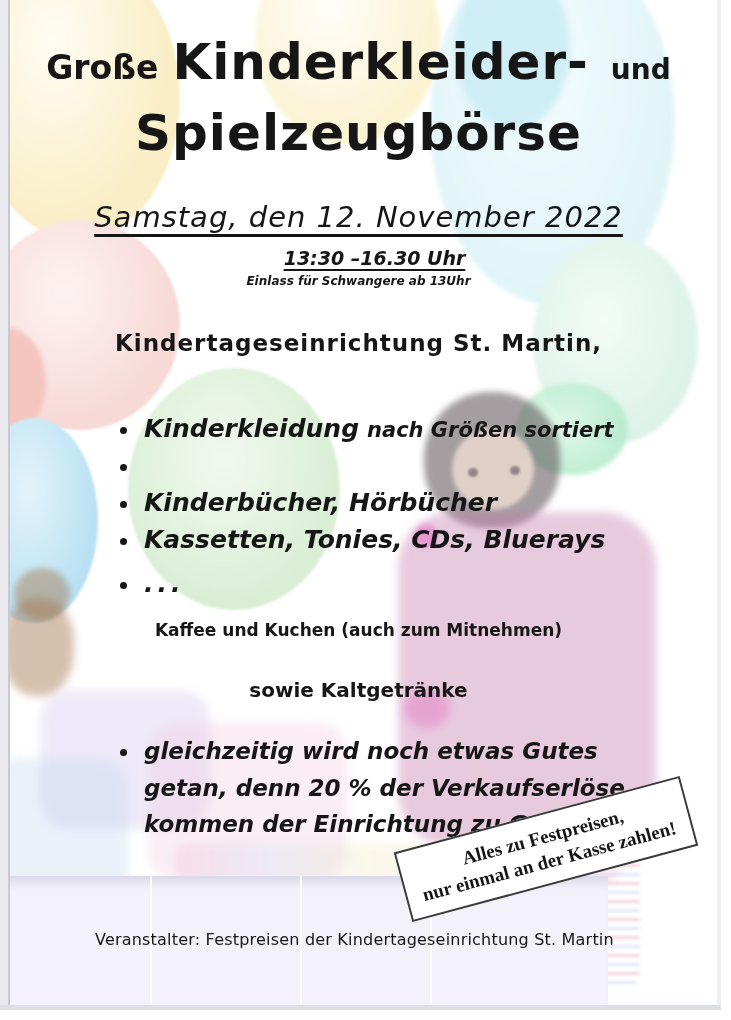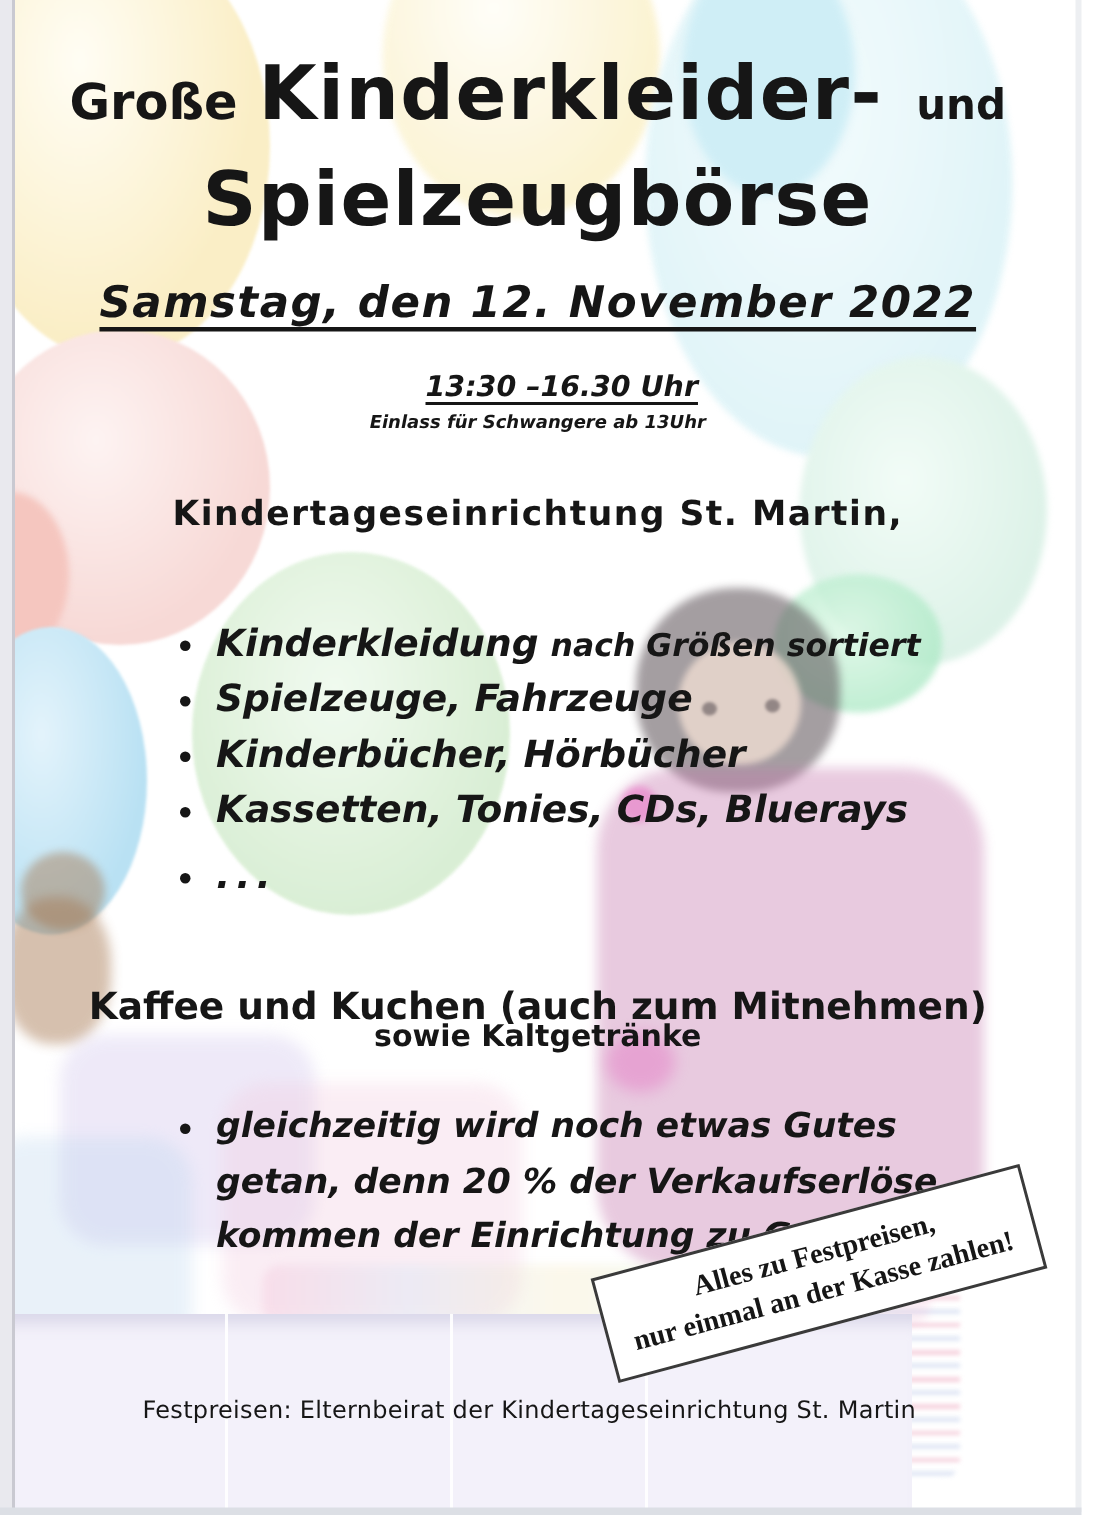--- a/index.html
+++ b/index.html
@@ -60,36 +60,36 @@
   
   .content{position:absolute;left:0;top:0;width:731px;height:1020px;z-index:5;}
   .centered{position:absolute;left:0;right:14px;text-align:center;}
 
   .title-row{top:30px;line-height:64px;white-space:nowrap;}
   .t-small{font-size:33px;font-weight:600;}
   .t-big{font-size:50px;font-weight:700;margin:0 10px 0 14px;letter-spacing:1px;}
   .t-small2{font-size:28px;font-weight:600;margin-left:12px;}
   .title-row2{top:104px;font-size:50px;font-weight:700;letter-spacing:1px;text-align:center;}
 
-  .date-line{top:184px;font-size:29px;font-weight:700;font-style:italic;
+  .date-line{top:200px;font-size:29px;font-weight:400;font-style:italic;
     text-decoration:underline;text-decoration-thickness:2.5px;text-underline-offset:7px;letter-spacing:1px;}
   .time-line{top:247px;font-size:19px;font-weight:700;font-style:italic;
     text-decoration:underline;text-decoration-thickness:2px;text-underline-offset:4px;padding-left:32px;}
   .admission-line{top:274px;font-size:12px;font-weight:700;font-style:italic;}
 
   .venue-name{top:330px;font-size:23px;font-weight:700;letter-spacing:1px;}
   .venue-address{top:368px;font-size:17px;font-weight:700;}
 
   .sale-list{position:absolute;left:120px;top:414px;list-style:none;margin:0;padding:0;}
   .sale-list li{position:relative;padding-left:24px;height:37px;font-size:25px;font-weight:700;font-style:italic;white-space:nowrap;}
   .sale-list li .dot{position:absolute;left:0;top:13px;width:7px;height:7px;border-radius:50%;background:var(--ink,#161616);}
   .sale-list li .rest{font-size:21px;font-weight:600;margin-left:8px;}
   .sale-list li.ellipsis-item{margin-top:7px;letter-spacing:4px;}
 
-  .coffee-heading{top:656px;font-size:25px;font-weight:700;}
+  .coffee-heading{top:620px;font-size:17px;font-weight:700;}
   .coffee-sub{top:678px;font-size:20px;font-weight:700;}
 
   .charity{position:absolute;left:120px;top:733px;width:512px;padding-left:24px;
     font-size:23px;font-weight:700;font-style:italic;line-height:36.5px;text-align:left;}
   .charity .dot{position:absolute;left:0;top:16px;width:7px;height:7px;border-radius:50%;background:var(--ink,#161616);}
 
   .stamp{position:absolute;left:398px;top:813px;width:272px;padding:9px 10px;
     background:#ffffff;border:2px solid var(--stamp_border,#3a3a3a);
     transform:rotate(-15deg);transform-origin:50% 50%;
     font-family:"Liberation Serif","DejaVu Serif",serif;font-weight:700;
@@ -150,21 +150,21 @@
     <div class="centered time-line">13:30 –16.30 Uhr</div>
     <div class="centered admission-line">Einlass für Schwangere ab 13Uhr</div>
 
     <div class="centered venue-name">Kindertageseinrichtung St. Martin,</div>
 
     <ul class="sale-list">
       <li>
         <span class="dot"></span><span>Kinderkleidung</span><span class="rest">nach Größen sortiert</span>
       </li>
       <li>
-        <span class="dot"></span><span>Spielzeuge, Fahrzeuge</span>
+        <span class="dot"></span>
       </li>
       <li>
         <span class="dot"></span><span>Kinderbücher, Hörbücher</span>
       </li>
       <li>
         <span class="dot"></span><span>Kassetten, Tonies, CDs, Bluerays</span>
       </li>
       <li class="ellipsis-item">
         <span class="dot"></span><span>...</span>
       </li>
@@ -175,15 +175,15 @@
 
     <div class="charity">
       <span class="dot"></span><span>gleichzeitig wird noch etwas Gutes getan, denn 20 % der Verkaufserlöse kommen der Einrichtung zu Gute!</span>
     </div>
 
     <div class="stamp">
       <div>Alles zu Festpreisen,</div>
       <div>nur einmal an der Kasse zahlen!</div>
     </div>
 
-    <div class="footer-line">Festpreisen: Elternbeirat der Kindertageseinrichtung St. Martin</div>
+    <div class="footer-line">Veranstalter: Festpreisen der Kindertageseinrichtung St. Martin</div>
   </div>
 </div>
 
 </body></html>

